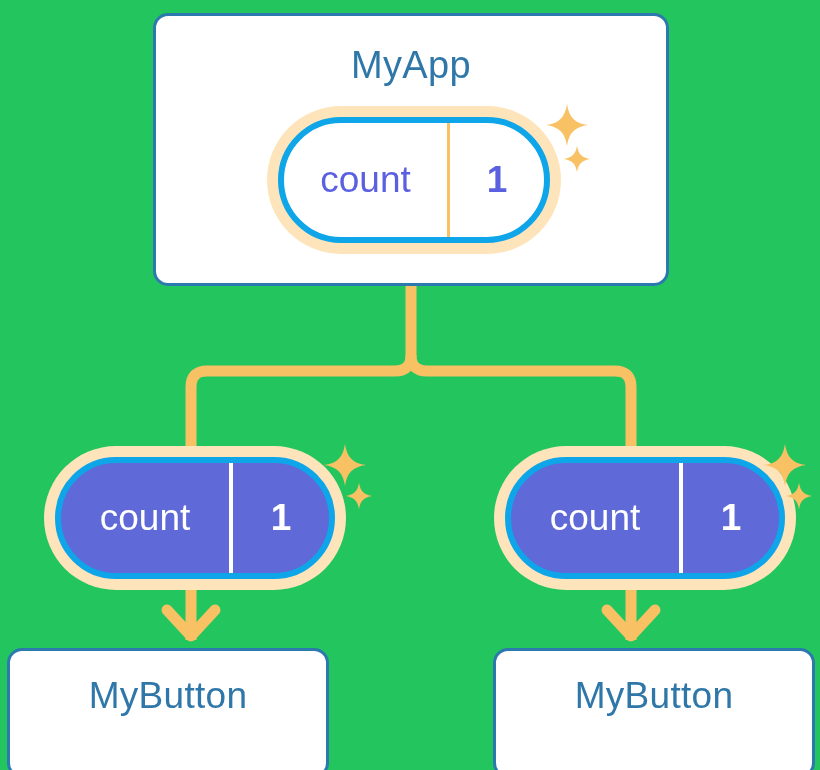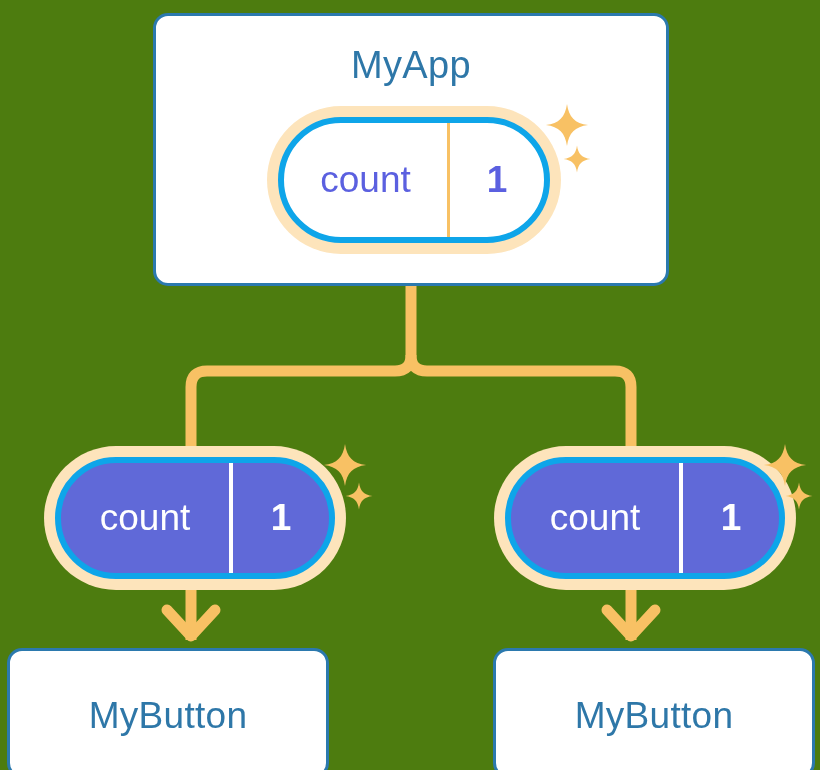--- a/index.html
+++ b/index.html
@@ -11,21 +11,21 @@
     width: 820px;
     height: 770px;
     overflow: hidden;
     font-family: "Liberation Sans", sans-serif;
   }
 
   #stage {
     position: relative;
     width: 820px;
     height: 770px;
-    background: #4d7c0f;
+    background: #22c55e;
   }
 
   
   #wires {
     position: absolute;
     left: 0; top: 0;
     width: 820px; height: 770px;
     z-index: 1;
   }
 
@@ -63,21 +63,21 @@
     width: 322px;
     height: 130px;
   }
   #card-button-right {
     left: 493px;
     top: 648px;
     width: 322px;
     height: 130px;
   }
   .btn-card .card-title {
-    margin-top: 44px;
+    margin-top: 24px;
     font-size: 37px;
   }
 
   
   .pill-wrap {
     position: absolute;
     z-index: 4;
   }
   .pill {
     position: relative;

